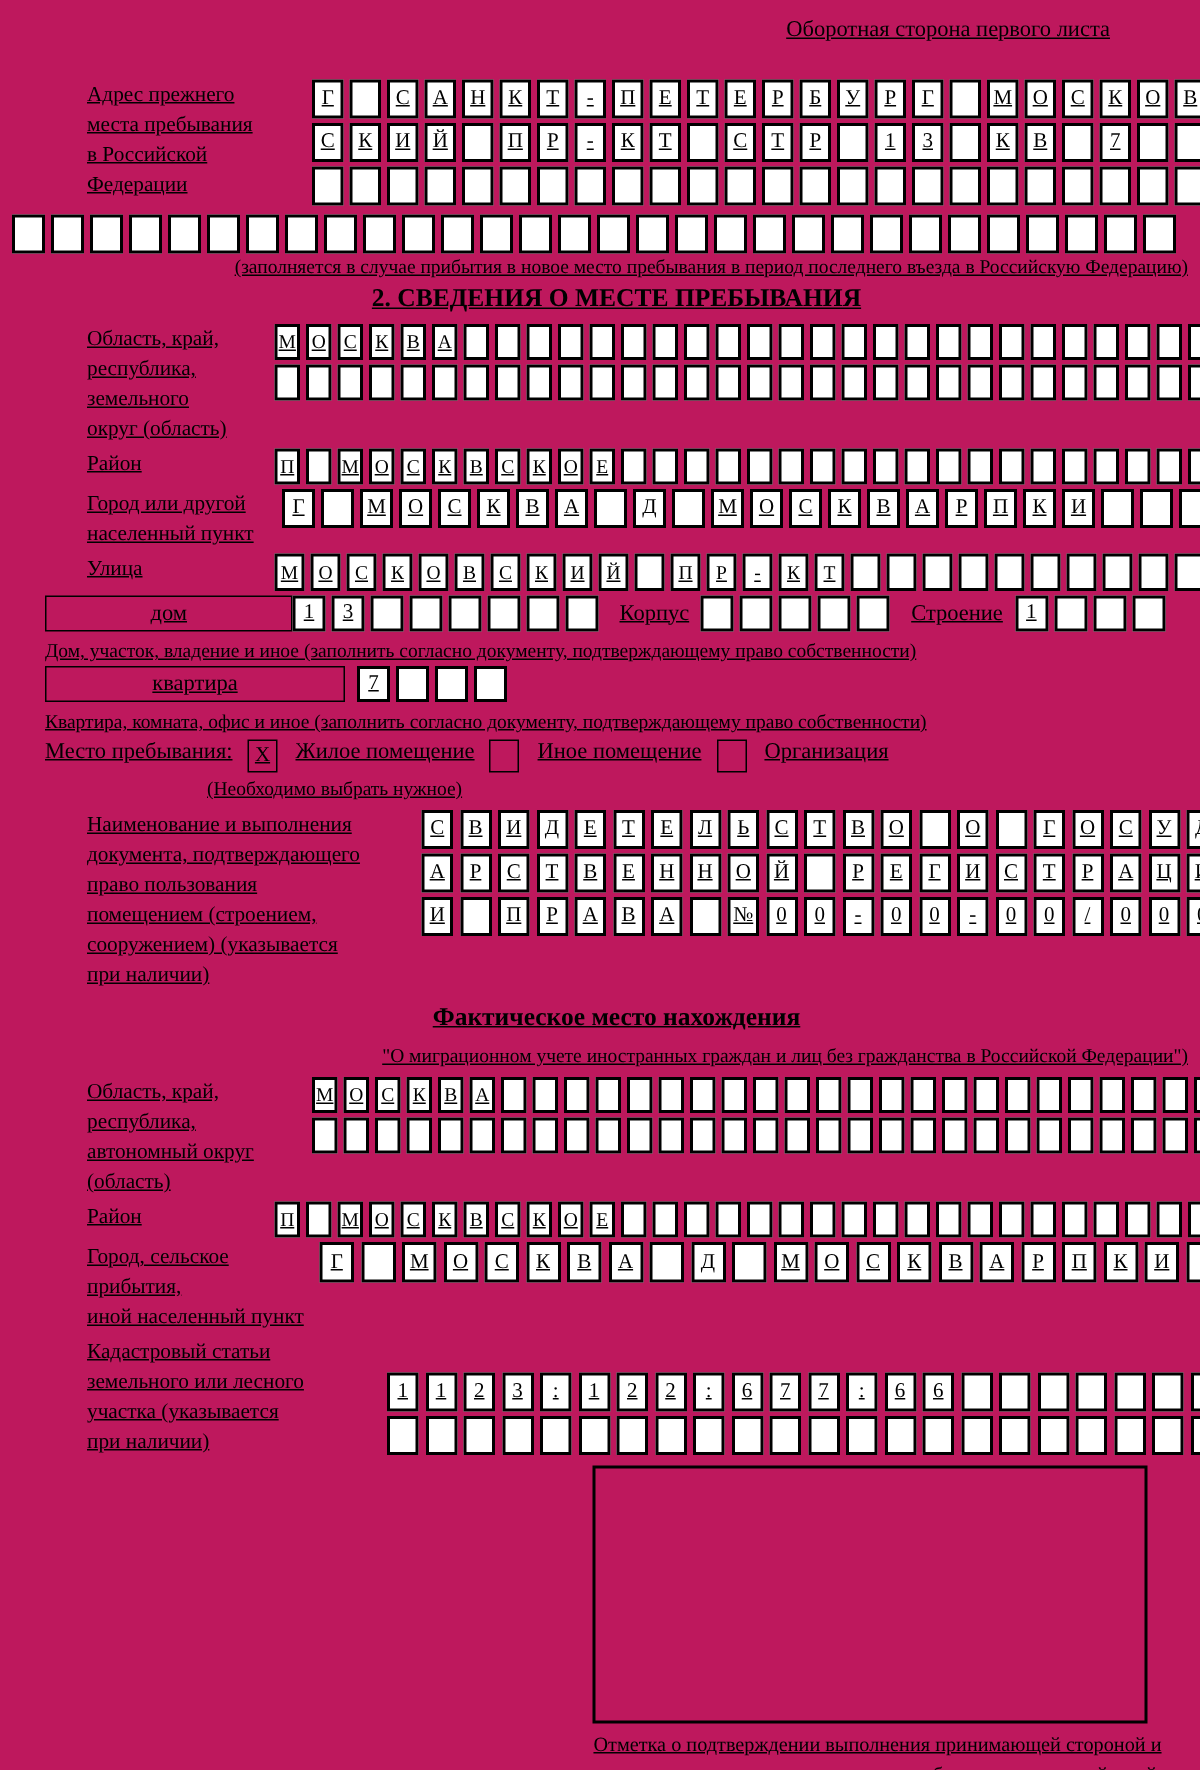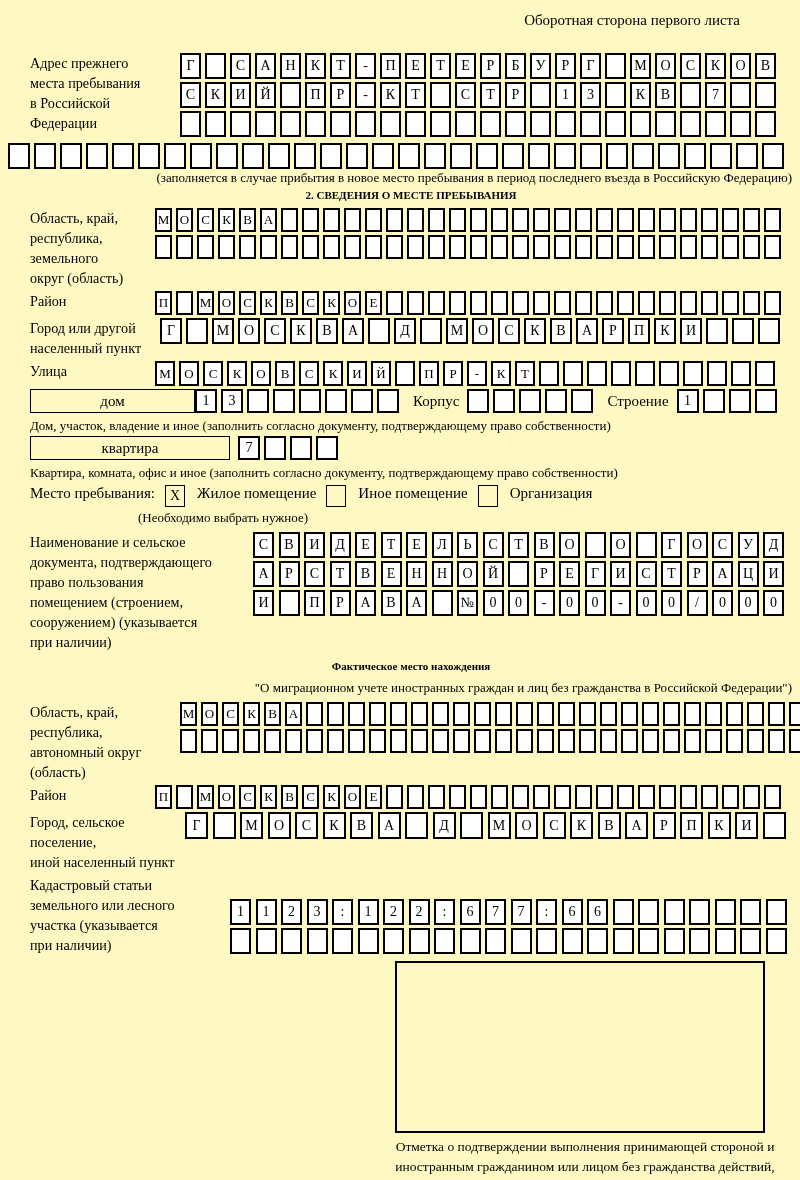--- a/index.html
+++ b/index.html
@@ -1,38 +1,38 @@
 <!DOCTYPE html>
 <html><head>
 <meta charset="utf-8">
 <style>
   * { box-sizing: border-box; }
   body { margin:0; background:#fff; color:#000; font-family:"Liberation Serif", serif; }
-  .page { width:800px; height:1180px; padding:12px 8px 0 30px; position:relative; overflow:hidden; background:#fef9c3; }
+  .page { width:800px; height:1180px; padding:12px 8px 0 30px; position:relative; overflow:hidden; background:#be185d;text-decoration:underline; }
   .corner { text-align:right; font-size:15px; padding-right:52px; margin-bottom:24px; }
-  .group { display:flex; align-items:flex-start; margin-bottom:3px; }
+  .group { display:flex; align-items:flex-start; margin-bottom:3px;margin-left:28px; }
   .glabel { flex-shrink:0; font-size:14.2px; line-height:20px; }
   .glabel span { display:block; }
   .w150{width:150px}.w125{width:125px}.w130{width:130px}.w155{width:155px}.w200{width:200px}.w223{width:223px}
   .rows .cells { margin-bottom:3px; }
   .cells { display:flex; }
   .cell { border:2px solid #000; display:flex; align-items:center; justify-content:center; flex-shrink:0; background:#fff; }
   .ca .cell { width:21px; height:26px; margin-right:4px; font-size:14px; }
   .cfull .cell { width:22px; height:26px; margin-right:4px; font-size:14px; }
   .cb .cell { width:17px; height:24px; margin-right:4px; font-size:13px; }
   .cc .cell { width:22px; height:26px; margin-right:4px; font-size:14px; }
   .cd .cell { width:20px; height:25px; margin-right:4px; font-size:13px; }
   .ce .cell { width:21px; height:26px; margin-right:4.5px; font-size:14px; }
   .cf .cell { width:23px; height:27px; margin-right:4.5px; font-size:14px; }
   .cg .cell { width:21px; height:26px; margin-right:4.5px; font-size:14px; }
   .ch .cell { width:22px; height:24px; margin-right:4px; font-size:14px; }
   .full-row { margin-left:-22px; margin-top:2px; }
   .caption { font-size:13px; line-height:17px; margin-bottom:2px; }
   .center { text-align:right; }
-  .sec-title { text-align:center; font-weight:bold; font-size:11px; margin:3px 0 7px; }
+  .sec-title { text-align:center; font-weight:bold; font-size:17px; margin:3px 0 7px; }
   .inline-row { display:flex; align-items:center; margin-bottom:4px; }
   .wbox { border:1.5px solid #000; height:24px; display:flex; align-items:center; justify-content:center; font-size:15px; flex-shrink:0; }
   .wbox.dom { width:165px; margin-right:0; }
   .wbox.kv { width:200px; margin-right:8px; }
   .inline-label { font-size:15px; margin:0 8px 0 10px; white-space:nowrap; }
   .chk-row { display:flex; align-items:flex-start; margin-top:4px; }
   .chk-title { font-size:15px; }
   .chk { width:20px; height:22px; border:1.5px solid #000; display:flex; align-items:center; justify-content:center; font-size:14px; margin:0 12px 0 10px; flex-shrink:0; }
   .chk-label { font-size:15px; white-space:nowrap; }
   .chk-note { font-size:13px; margin:3px 0 6px 108px; }
@@ -398,21 +398,21 @@
     <span class="chk-label">Жилое помещение</span>
     <span class="chk"></span>
     <span class="chk-label">Иное помещение</span>
     <span class="chk"></span>
     <span class="chk-label">Организация</span>
   </div>
   <div class="chk-note">(Необходимо выбрать нужное)</div>
 
   <div class="group">
     <div class="glabel w223">
-      <span>Наименование и сельское</span>
+      <span>Наименование и выполнения</span>
       <span>документа, подтверждающего</span>
       <span>право пользования</span>
       <span>помещением (строением,</span>
       <span>сооружением) (указывается</span>
       <span>при наличии)</span>
     </div>
     <div class="rows">
       <div class="cells ce">
           <span class="cell">С</span>
           <span class="cell">В</span>
@@ -596,21 +596,21 @@
         <span class="cell"></span>
         <span class="cell"></span>
         <span class="cell"></span>
         <span class="cell"></span>
         <span class="cell"></span>
       </div>
   </div>
 
   <div class="group">
     <div class="glabel w155">
-      <span>Город, сельское поселение,</span>
+      <span>Город, сельское прибытия,</span>
       <span>иной населенный пункт</span>
     </div>
     <div class="cells cf">
         <span class="cell">Г</span>
         <span class="cell"></span>
         <span class="cell">М</span>
         <span class="cell">О</span>
         <span class="cell">С</span>
         <span class="cell">К</span>
         <span class="cell">В</span>

